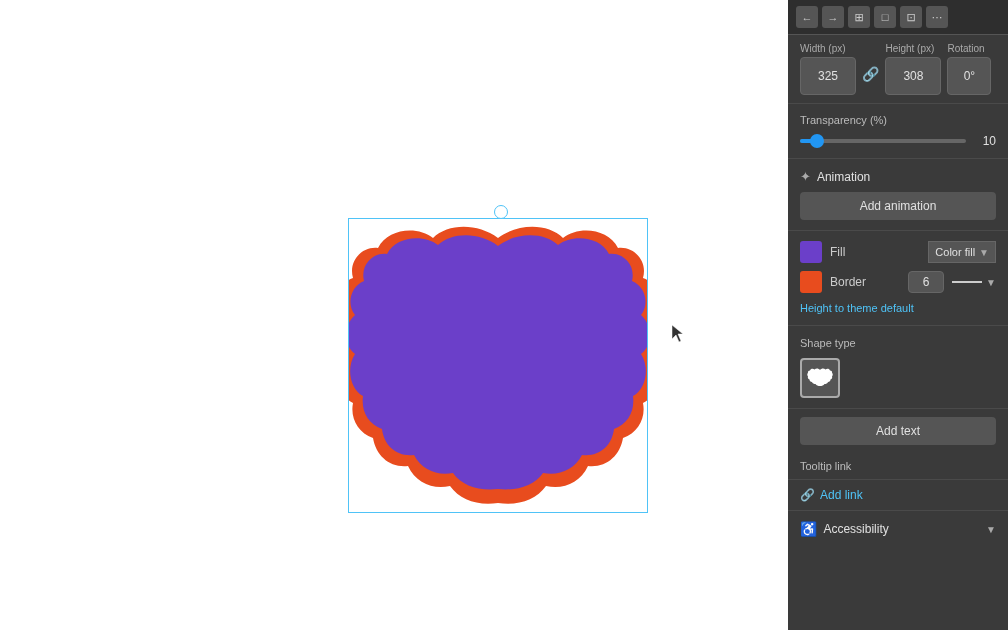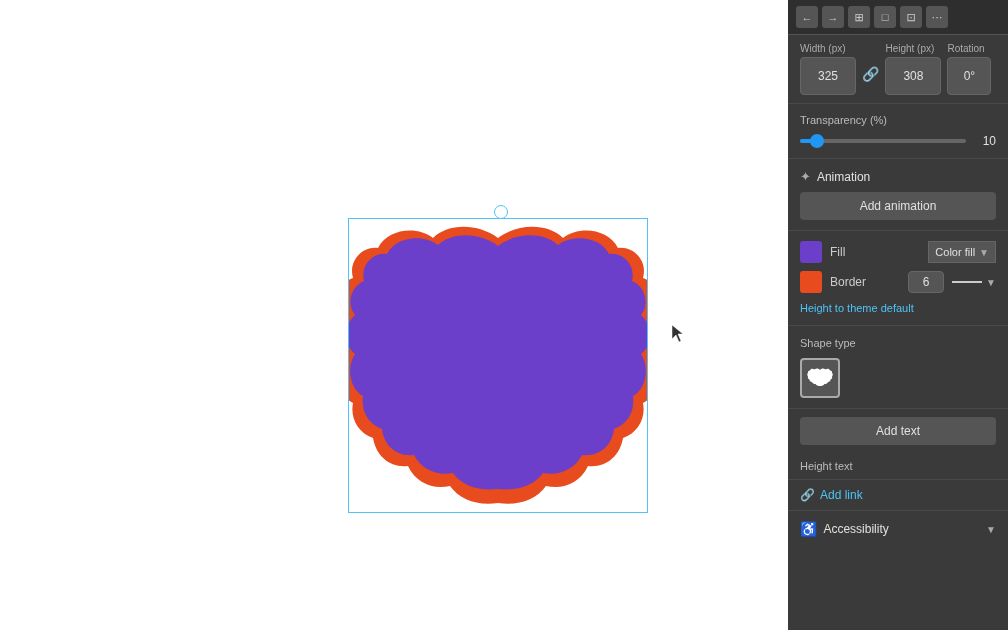--- a/index.html
+++ b/index.html
@@ -541,21 +541,21 @@
         <svg width="26" height="22" viewBox="0 0 26 22">
           <path d="M13 3 C14.5 1, 17 1, 18.5 2.5 C20 1, 22.5 1.5, 23 3.5 C24.5 3.5, 25.5 4.5, 25 6 C26 6.5, 26 8.5, 25 9.5 C25.5 10.5, 25 12, 23.5 12.5 C23.5 14, 22.5 15, 21 15 C20.5 16.5, 19 17, 17.5 17 C16.5 18.5, 15 19, 13 19 C11 19, 9.5 18.5, 8.5 17 C7 17, 5.5 16.5, 5 15 C3.5 15, 2.5 14, 2.5 12.5 C1 12, 0.5 10.5, 1 9.5 C0 8.5, 0 6.5, 1 6 C0.5 4.5, 1.5 3.5, 3 3.5 C3.5 1.5, 6 1, 7.5 2.5 C9 1, 11.5 1, 13 3 Z" fill="white"></path>
         </svg>
       </button>
     </div>
   </div>
 
   <button class="add-text-btn">Add text</button>
 
   <div class="tooltip-section">
-    <span class="tooltip-label">Height text</span>
+    <span class="tooltip-label">Tooltip link</span>
   </div>
 
   <div class="add-link-row">
     <button class="link-btn">
       <span>🔗</span>
       <span>Add link</span>
     </button>
   </div>
 
   <div class="accessibility-row">

